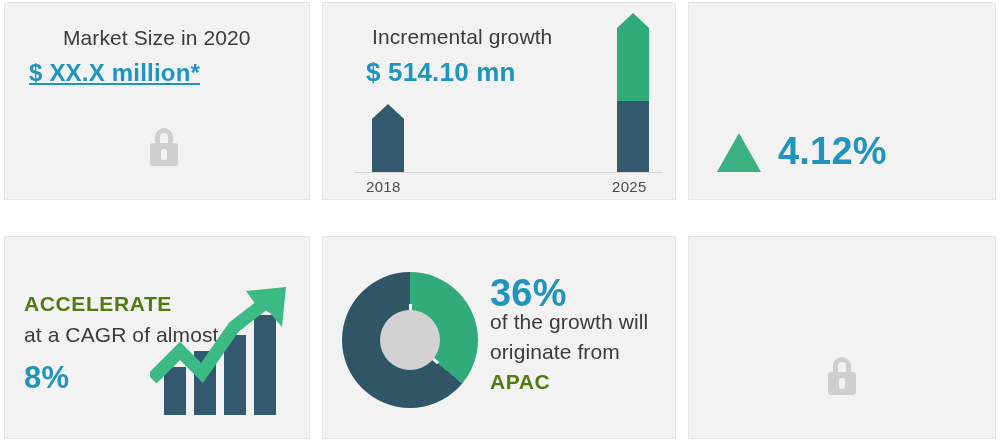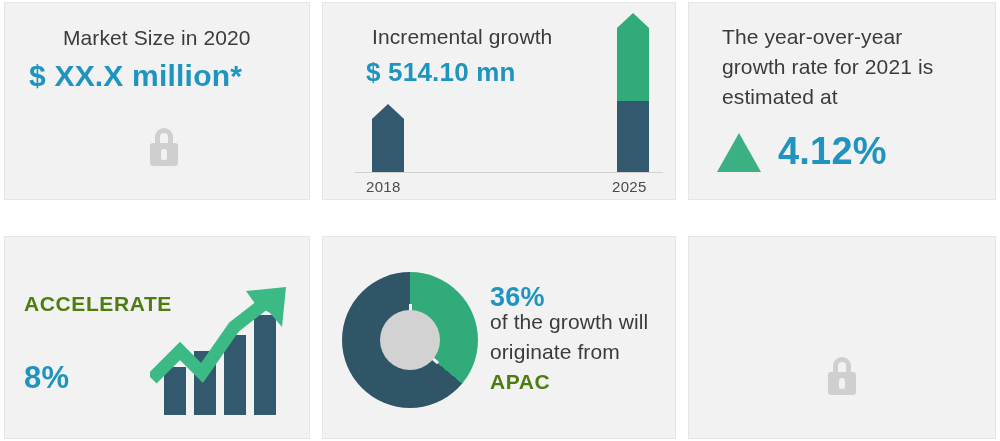--- a/index.html
+++ b/index.html
@@ -56,21 +56,21 @@
     white-space: nowrap;
   }
   .accentword {
     color: #4d7c0f;
     font-weight: 700;
     letter-spacing: 0.6px;
   }
 
   
   .p1-title { left: 62px;  top: 22px; }
-  .p1-value { left: 28px;  top: 57px; font-size: 30px; }
+  .p1-value { left: 28px;  top: 57px; font-size: 24px; text-decoration: underline; }
 
   
   .lock {
     position: absolute;
     width: 30px;
     height: 38px;
   }
   .lock .shackle {
     position: absolute;
     left: 6px;
@@ -203,21 +203,21 @@
   .donut .sep {
     position: absolute;
     background: #f2f2f2;
     width: 3px;
     height: 36px;
     transform-origin: 50% 100%;
   }
   .sep-a { left: 66.5px; top: 32px; transform: rotate(0deg); }
   .sep-b { left: 66.5px; top: 32px; transform: rotate(130deg); }
 
-  .p5-value { left: 490px; top: 282px; font-size: 27px; }
+  .p5-value { left: 490px; top: 272px; font-size: 38px; }
   .p5-l1 { left: 490px; top: 307px; }
   .p5-l2 { left: 490px; top: 337px; }
   .p5-l3 { left: 490px; top: 367px; font-size: 21px; }
 
   
   .p6-title {
     position: absolute;
     left: 730px;
     top: 308px;
     color: #2b2b2b;
@@ -255,28 +255,26 @@
   <div class="bar bar2025">
     <span class="cap capgreen"></span>
     <span class="stem-green green"></span>
     <span class="stem-navy navy"></span>
   </div>
 
   <div class="tick tick2020">2018</div>
   <div class="tick tick2025">2025</div>
 
   <div class="panel p3"></div>
-  <div class="headline p3-title">The year-over-year
-growth rate for 2021 is
-estimated at</div>
   <div class="tri"></div>
   <div class="bigvalue p3-value">4.12%</div>
 
   <div class="panel p4"></div>
   <div class="headline p4-l2 accentword">ACCELERATE</div>
+  <div class="headline p4-l3">at a CAGR of almost</div>
   <div class="bigvalue p4-value">8%</div>
 
   <svg class="growth-art" viewBox="0 0 160 130">
 
     <rect x="14" y="82" width="22" height="48" fill="#33596e"></rect>
     <rect x="44" y="66" width="22" height="64" fill="#33596e"></rect>
     <rect x="74" y="50" width="22" height="80" fill="#33596e"></rect>
     <rect x="104" y="30" width="22" height="100" fill="#33596e"></rect>
 
     <path d="M2 94 L30 66 L52 88 L84 42 L120 14" fill="none" stroke="#3bba85" stroke-width="13" stroke-linejoin="miter" stroke-linecap="butt"></path>

